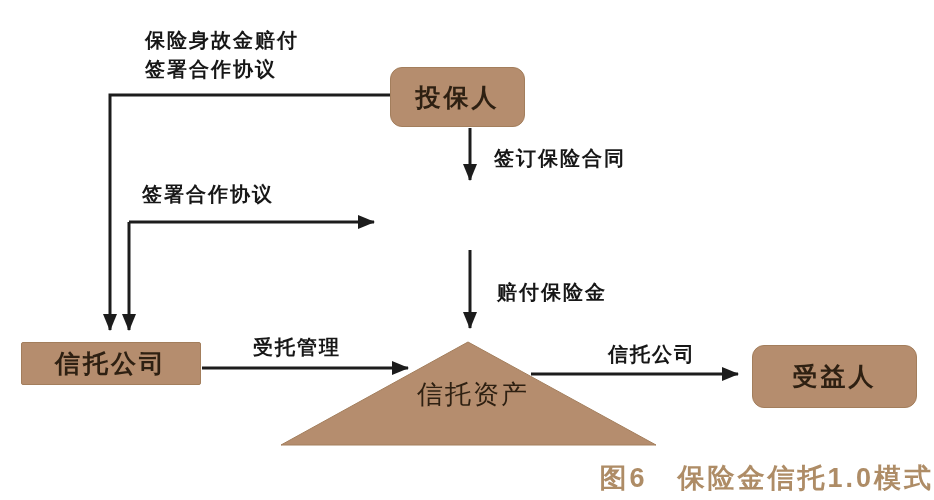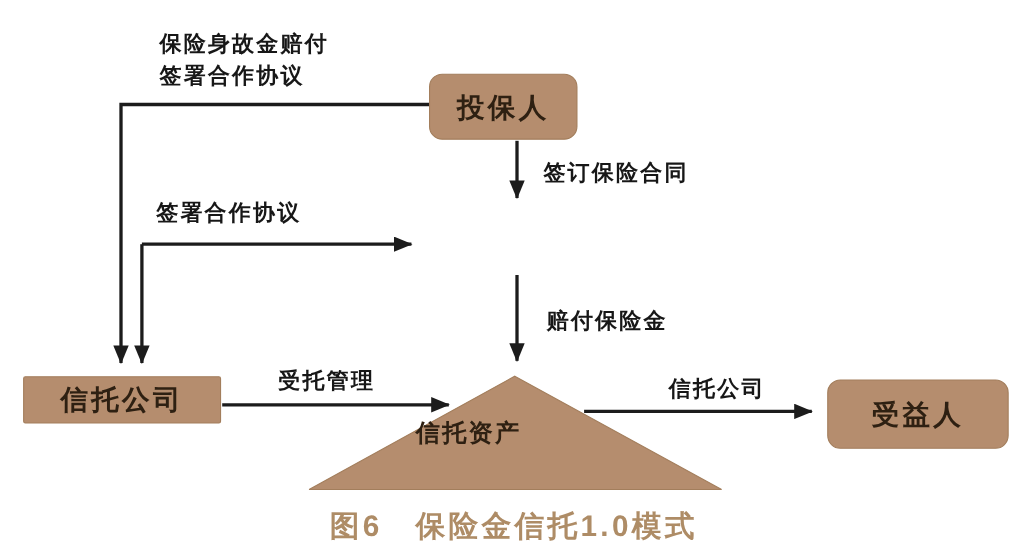--- a/index.html
+++ b/index.html
@@ -31,26 +31,27 @@
   .node.rounded{border-radius:12px;}
   .node.sharp{border-radius:2px;}
   .edge-label{
     position:absolute;
     color:var(--label-text,#171717);
     font-size:20px;font-weight:600;letter-spacing:2px;
     white-space:nowrap;line-height:29px;font-family:Liberation Mono, monospace;
   }
   .triangle-label{
     position:absolute;left:378px;top:380px;width:190px;
+    text-align:center;
     color:var(--node-text,#2e2012);
-    font-size:22px;font-weight:700;letter-spacing:2px;line-height:28px;
+    font-size:26px;font-weight:400;letter-spacing:2px;line-height:28px;
   }
   .caption{
     position:absolute;left:0;top:460px;width:100%;
-    text-align:center;
+    text-align:right;
     color:var(--caption,#ae8c66);
     font-size:27px;font-weight:bold;letter-spacing:3px;
     white-space:nowrap;
   }
 </style>
 </head>
 <body>
 
 <div class="stage">
 

